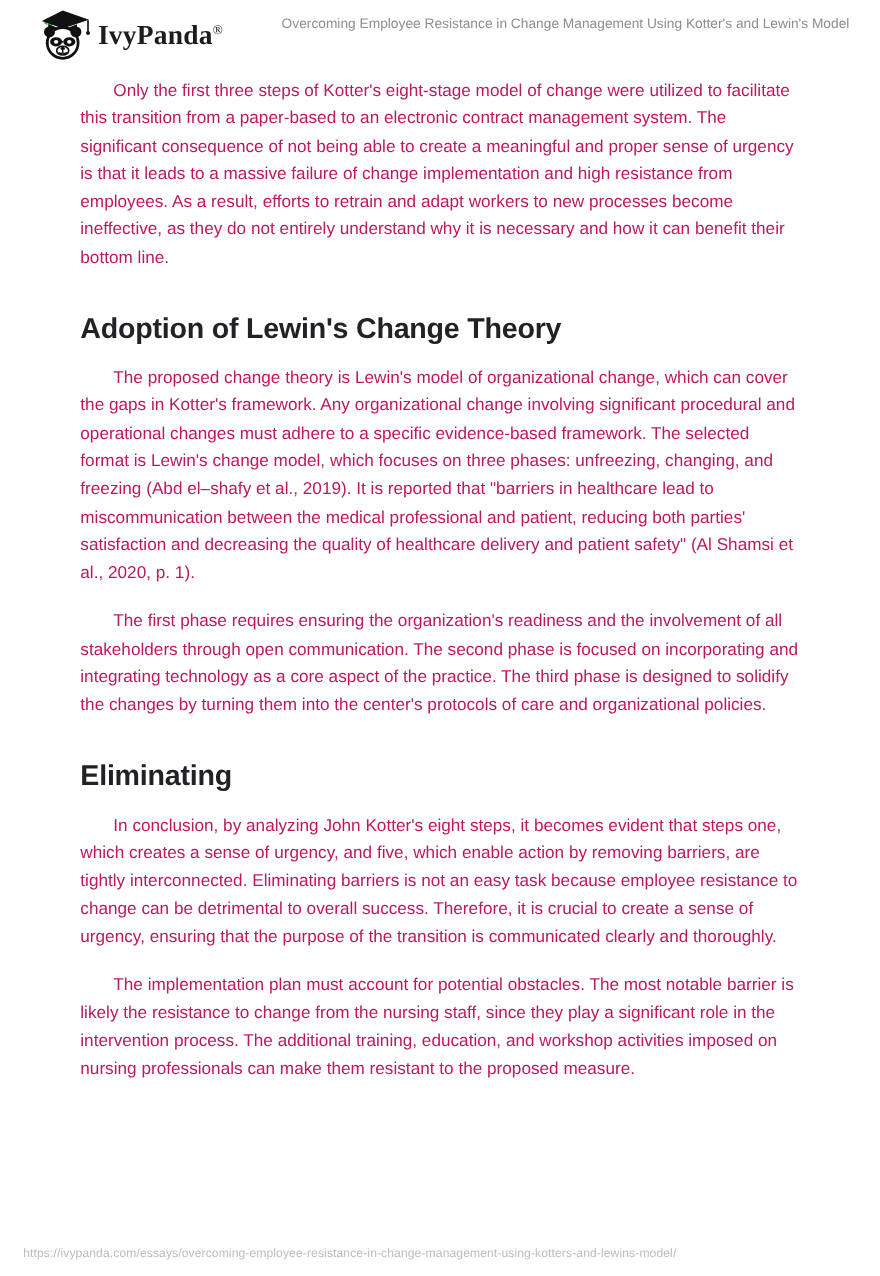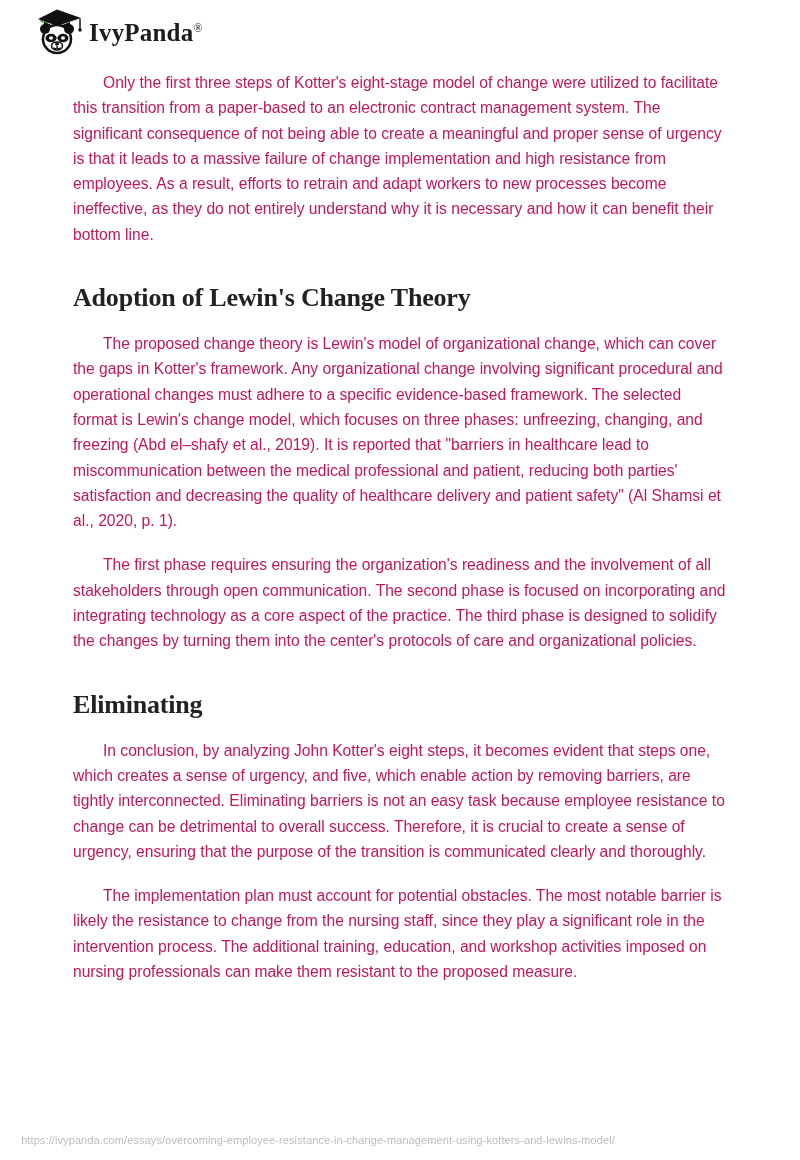--- a/index.html
+++ b/index.html
@@ -91,21 +91,20 @@
   .para-block {
     margin-bottom: 19px;
   }
   .article h2 {
     margin: 0;
     font-size: 26px;
     line-height: 32px;
     font-weight: 700;
     color: #212226;
     letter-spacing: -0.2px;
-    font-family: Liberation Serif, serif;
   }
   .heading-block {
     padding-top: 16px;
     padding-bottom: 17px;
   }
 
   
   .page-footer {
     position: absolute;
     left: 0;
@@ -155,20 +154,21 @@
           <ellipse cx="52" cy="76" rx="11" ry="8" fill="#ffffff" stroke="#111111" stroke-width="3"></ellipse>
           <ellipse cx="52" cy="72" rx="4" ry="3" fill="#111111"></ellipse>
           <path d="M52 75 L52 80" stroke="#111111" stroke-width="2.5"></path>
           <path d="M52 80 Q47 83 45 79" stroke="#111111" stroke-width="2.5" fill="none"></path>
           <path d="M52 80 Q57 83 59 79" stroke="#111111" stroke-width="2.5" fill="none"></path>
         </svg>
       </span>
       <span class="brand-name"><span>IvyPanda</span><span class="brand-reg">®</span></span>
     </div>
 
+    <div class="header-title">Overcoming Employee Resistance in Change Management Using Kotter's and Lewin's Model</div>
   </div>
 
   <div class="article">
 
     <div class="para-block">
       <p>Only the first three steps of Kotter's eight-stage model of change were utilized to facilitate this transition from a paper-based to an electronic contract management system. The significant consequence of not being able to create a meaningful and proper sense of urgency is that it leads to a massive failure of change implementation and high resistance from employees. As a result, efforts to retrain and adapt workers to new processes become ineffective, as they do not entirely understand why it is necessary and how it can benefit their bottom line.</p>
     </div>
 
     <div class="heading-block">
       <h2>Adoption of Lewin's Change Theory</h2>

